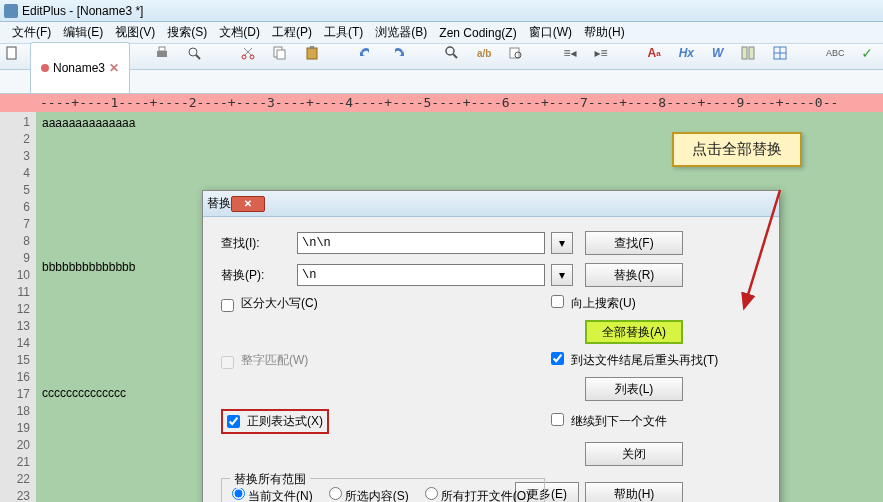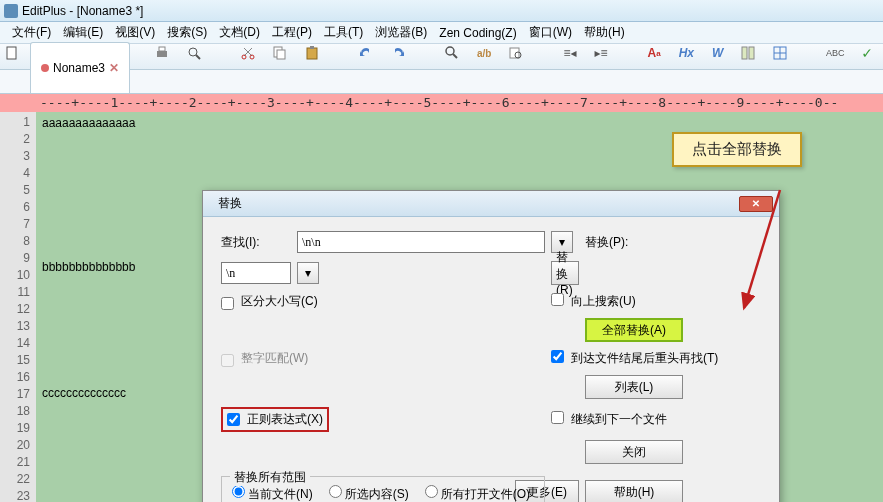--- a/index.html
+++ b/index.html
@@ -13,25 +13,25 @@
 .tb-sep{width:1px;height:18px;background:#b8cdda;margin:0 3px}
 .tabbar{height:24px;background:#f4f8fb;border-bottom:1px solid #b8cdda;display:flex;align-items:flex-end;padding-left:30px}
 .tabbar .tab{background:#fff;border:1px solid #b8cdda;border-bottom:none;padding:18px 10px;display:flex;align-items:center;gap:4px;border-radius:3px 3px 0 0}
 .tab .dot{width:8px;height:8px;background:#d66;border-radius:50%}
 .tab .close{color:#c77;font-weight:bold}
 .ruler{height:18px;background:#fca5a5;font-family:monospace;font-size:13px;white-space:nowrap;overflow:hidden;color:#333;line-height:18px;padding-left:40px}
 .editor{display:flex;height:calc(502px - 22px - 22px - 26px - 24px - 18px);background:#a8cfa8}
 .gutter{width:36px;background:#e4e4e4;text-align:right;padding:2px 6px 0 0;color:#666;font-family:Consolas,monospace;font-size:12px;line-height:17px}
 .code{flex:1;padding:2px 6px;font-family:Consolas,monospace;font-size:13px;line-height:17px;color:#000;white-space:pre}
 .dialog{position:absolute;top:190px;left:202px;width:578px;background:#f0f0f0;border:1px solid #888;box-shadow:2px 2px 8px rgba(0,0,0,.3)}
-.dlg-title{height:26px;background:linear-gradient(#eaf2f9,#cfe2f0);display:flex;align-items:center;justify-content:space-between;padding:0 6px 0 15px;border-bottom:1px solid #a8c4d8}
+.dlg-title{height:26px;background:linear-gradient(#eaf2f9,#cfe2f0);display:flex;align-items:center;padding:0 6px 0 4px;border-bottom:1px solid #a8c4d8}
 .dlg-close{width:34px;height:16px;background:#d9624f;border:1px solid #a03020;border-radius:2px;display:flex;align-items:center;justify-content:center;color:#fff;font-weight:bold;font-size:10px}
 .dlg-body{padding:14px 12px 12px 18px;display:grid;grid-template-columns:70px 248px 28px 98px;gap:8px 6px;align-items:center}
 .dlg-body label{white-space:nowrap}
-.dlg-body input[type=text]{width:100%;height:22px;border:1px solid #7a7a7a;padding:0 4px;font-family:Liberation Serif, serif}
+.dlg-body input[type=text]{width:100%;height:22px;border:1px solid #7a7a7a;padding:0 4px;font-family:Liberation Mono, monospace}
 .dd{width:22px;height:22px;border:1px solid #888;background:linear-gradient(#fdfdfd,#e2e2e2);display:flex;align-items:center;justify-content:center}
 .btn{height:24px;border:1px solid #888;background:linear-gradient(#fdfdfd,#e2e2e2);padding:0 4px;display:flex;align-items:center;justify-content:center;cursor:default}
 .btn.hl{background:#d7f442;border:2px solid #7cb518}
 .chk-row{grid-column:1/3;display:flex;align-items:flex-end;gap:4px;padding-left:0}
 .chk-row2{grid-column:3/5;display:flex;align-items:flex-start;gap:4px;justify-self:start;white-space:nowrap}
 .regex-box{border:2px solid #c02020;padding:2px 4px;display:inline-flex;align-items:center;gap:4px}
 .scope{grid-column:1/5;border:1px solid #c0c0c0;margin-top:4px;padding:8px 10px;position:relative}
 .scope-title{position:absolute;top:-8px;left:8px;background:#f0f0f0;padding:0 4px}
 .scope-opts{display:flex;gap:16px;align-items:center}
 .annot{position:absolute;top:132px;left:672px;background:#fff4c2;border:2px solid #c09820;padding:6px 18px;font-size:15px;color:#222;box-shadow:2px 2px 4px rgba(0,0,0,.2)}
@@ -248,20 +248,21 @@
 
 <div class="dialog">
   <div class="dlg-title">
     <span>替换</span>
     <span class="dlg-close">✕</span>
   </div>
   <div class="dlg-body">
     <label>查找(I):</label>
     <input type="text" value="\n\n" style="">
     <span class="dd">▾</span>
+    <span class="btn">查找(F)</span>
 
     <label>替换(P):</label>
     <input type="text" value="\n" style="">
     <span class="dd">▾</span>
     <span class="btn">替换(R)</span>
 
     <div class="chk-row">
         <input type="checkbox" style="">
         <span>区分大小写(C)</span>
       </div>

